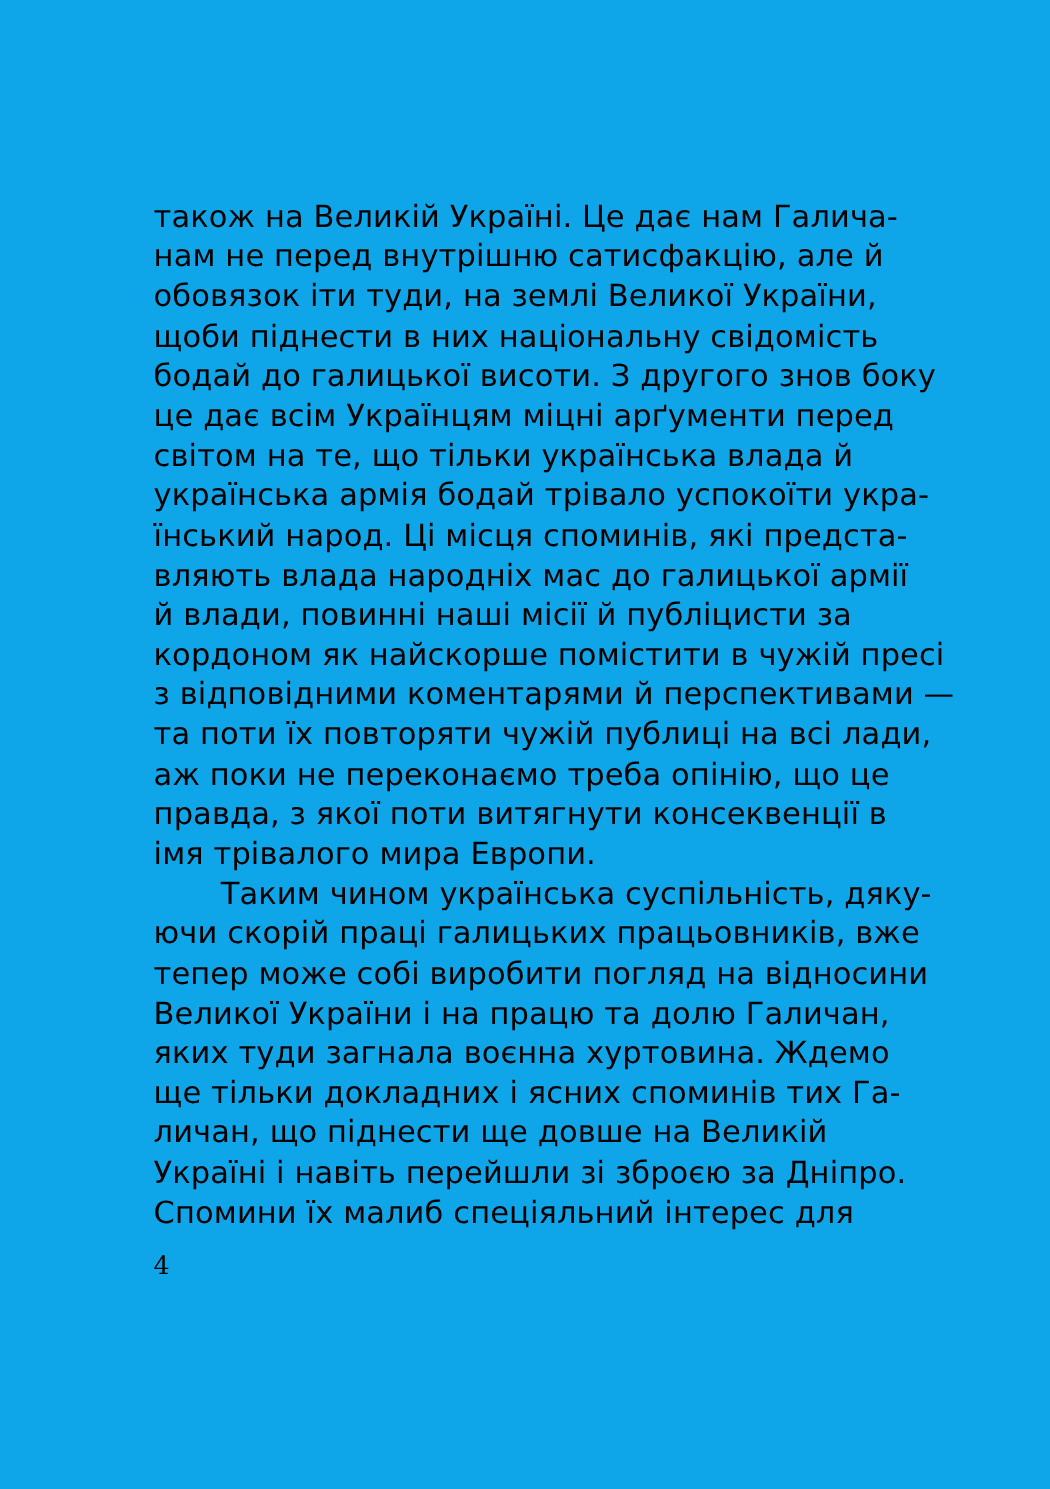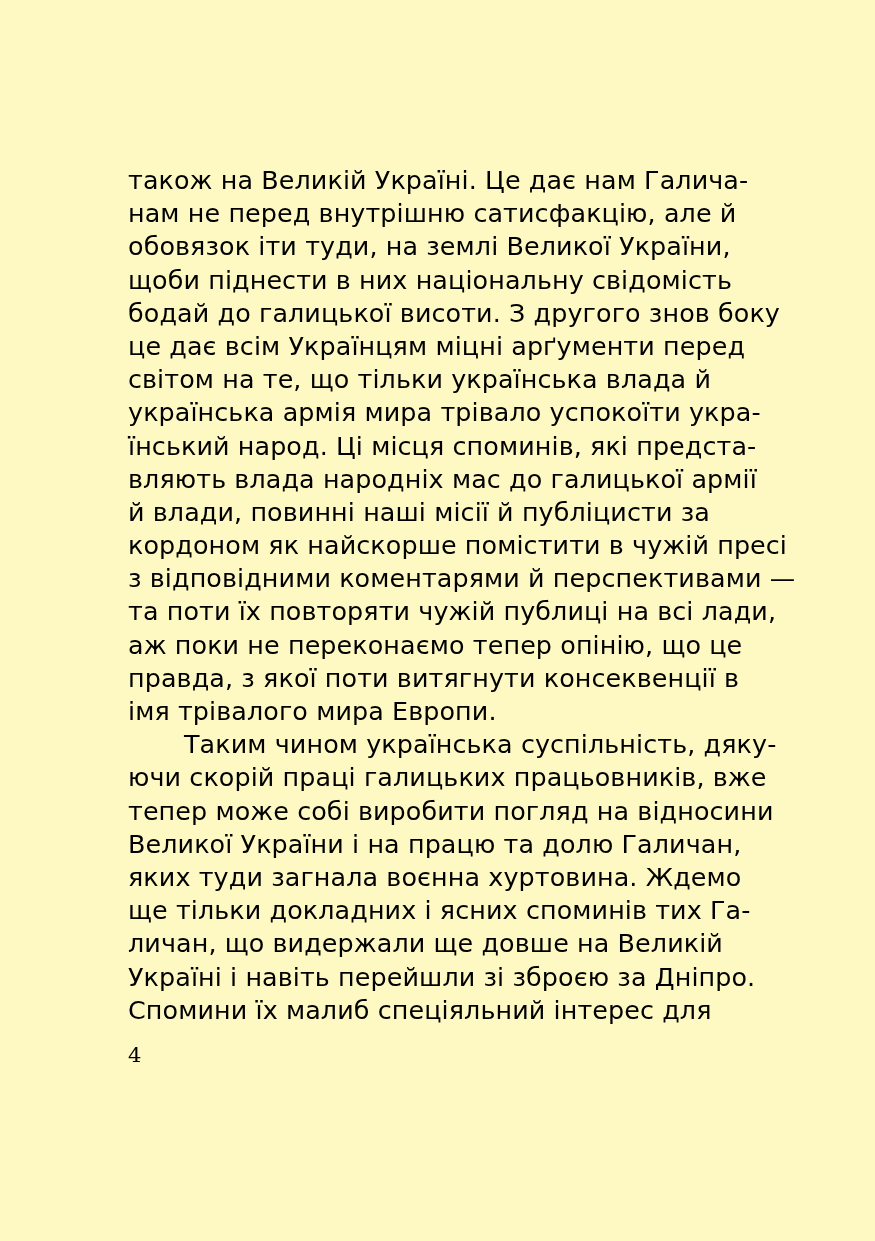--- a/index.html
+++ b/index.html
@@ -12,21 +12,21 @@
     height: 1241px;
     background: #ffffff;
     font-family: "DejaVu Sans", sans-serif;
     overflow: hidden;
   }
 
   .page {
     position: relative;
     width: 875px;
     height: 1241px;
-    background: #fef9c3;
+    background: #0ea5e9;
   }
 
   
   .text-block {
     position: absolute;
     left: 128px;
     top: 164px;
     width: 638px;
   }
 
@@ -89,40 +89,40 @@
   <div class="text-block">
 
     <div class="para">
       <span class="tline">також на Великій Україні. Це дає нам Галича-</span>
       <span class="tline">нам не перед внутрішню сатисфакцію, але й</span>
       <span class="tline">обовязок іти туди, на землі Великої України,</span>
       <span class="tline">щоби піднести в них національну свідомість</span>
       <span class="tline">бодай до галицької висоти. З другого знов боку</span>
       <span class="tline">це дає всім Українцям міцні арґументи перед</span>
       <span class="tline">світом на те, що тільки українська влада й</span>
-      <span class="tline">українська армія мира трівало успокоїти укра-</span>
+      <span class="tline">українська армія бодай трівало успокоїти укра-</span>
       <span class="tline">їнський народ. Ці місця споминів, які предста-</span>
       <span class="tline">вляють влада народніх мас до галицької армії</span>
       <span class="tline">й влади, повинні наші місії й публіцисти за</span>
       <span class="tline">кордоном як найскорше помістити в чужій пресі</span>
       <span class="tline">з відповідними коментарями й перспективами —</span>
       <span class="tline">та поти їх повторяти чужій публиці на всі лади,</span>
-      <span class="tline">аж поки не переконаємо тепер опінію, що це</span>
+      <span class="tline">аж поки не переконаємо треба опінію, що це</span>
       <span class="tline">правда, з якої поти витягнути консеквенції в</span>
       <span class="tline last">імя трівалого мира Европи.</span>
     </div>
 
     <div class="para">
       <span class="tline"><i class="indent"></i><i>Таким чином українська суспільність, дяку-</i></span>
       <span class="tline">ючи скорій праці галицьких працьовників, вже</span>
       <span class="tline">тепер може собі виробити погляд на відносини</span>
       <span class="tline">Великої України і на працю та долю Галичан,</span>
       <span class="tline">яких туди загнала воєнна хуртовина. Ждемо</span>
       <span class="tline">ще тільки докладних і ясних споминів тих Га-</span>
-      <span class="tline">личан, що видержали ще довше на Великій</span>
+      <span class="tline">личан, що піднести ще довше на Великій</span>
       <span class="tline">Україні і навіть перейшли зі зброєю за Дніпро.</span>
       <span class="tline">Спомини їх малиб спеціяльний інтерес для</span>
     </div>
 
   </div>
 
   <div class="page-number">4</div>
 
 </div>
 

